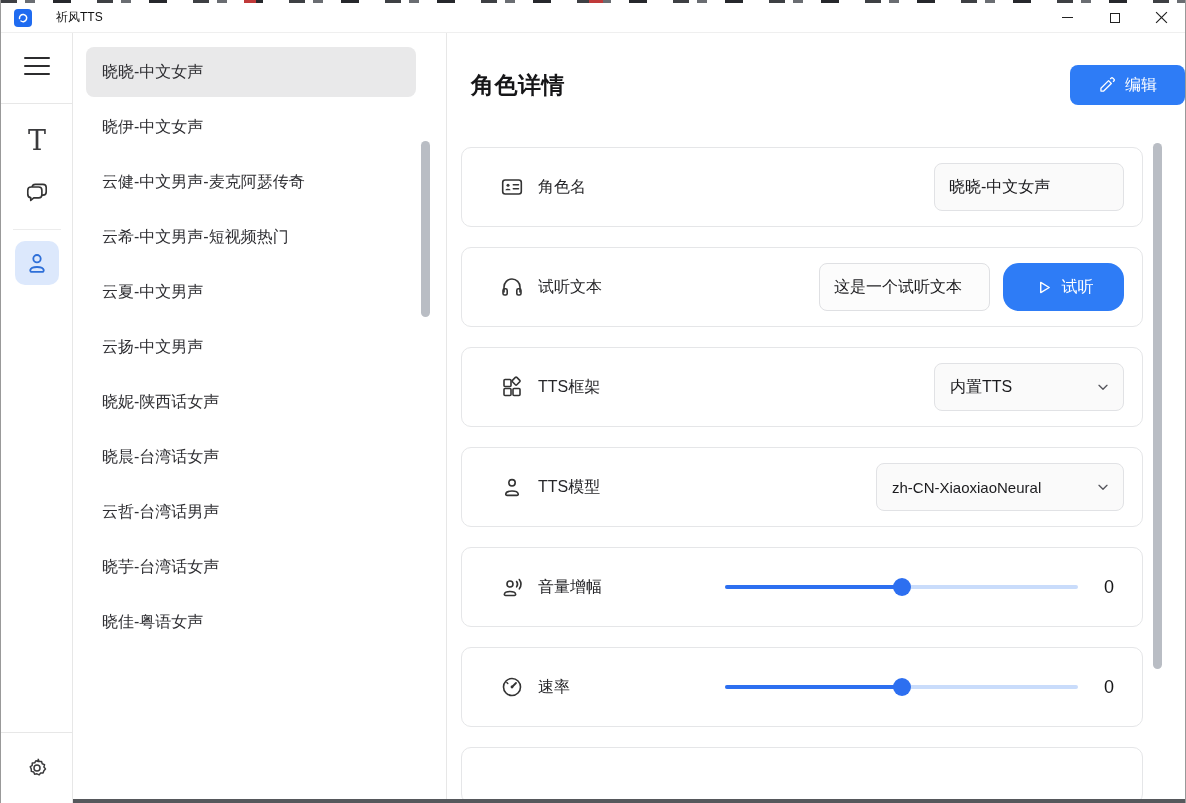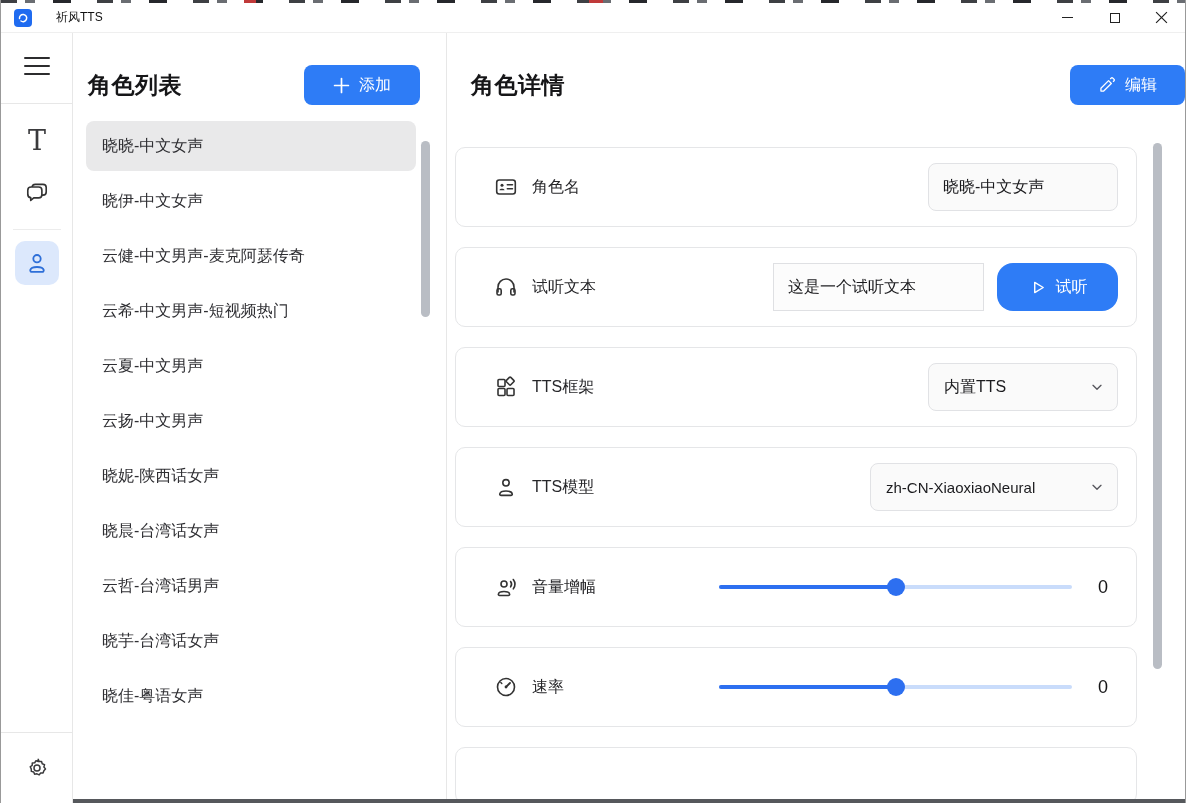--- a/index.html
+++ b/index.html
@@ -50,32 +50,32 @@
   .list{margin-top:14px;}
   .list-item{margin-left:13px;width:330px;height:50px;margin-bottom:5px;display:flex;align-items:center;
     padding:0 16px;font-size:16px;color:#2f2f33;border-radius:8px;cursor:pointer;}
   .list-item.selected{background:#e9e9ea;}
   .scroll-thumb{position:absolute;background:#b9bdc4;border-radius:5px;width:9px;}
   .role-list .scroll-thumb{left:348px;top:108px;height:176px;}
 
   
   .details{position:absolute;top:0;left:446px;right:0;bottom:0;background:#fff;}
   .details .panel-head{padding-left:24px;margin-bottom:40px;}
-  .card{margin-left:8px;width:682px;height:80px;margin-bottom:20px;border:1px solid #e5e6e8;border-radius:10px;
+  .card{margin-left:14px;width:682px;height:80px;margin-bottom:20px;border:1px solid #e5e6e8;border-radius:10px;
     background:#fff;display:flex;align-items:center;padding:0 18px 0 38px;}
   .card.partial{height:57px;margin-bottom:0;}
   .f-icon{width:24px;height:24px;flex:0 0 auto;display:flex;align-items:center;justify-content:center;}
   .f-label{margin-left:14px;font-size:16px;color:#27272a;}
   .value-box{margin-left:auto;width:190px;height:48px;border:1px solid #e1e2e5;border-radius:8px;background:#fafafa;
     display:flex;align-items:center;padding:0 14px;font-size:16px;color:#1b1b1e;}
   .select-box{margin-left:auto;width:190px;height:48px;border:1px solid #e1e2e5;border-radius:8px;background:#fafafa;
     display:flex;align-items:center;padding:0 12px 0 15px;font-size:16px;color:#1b1b1e;cursor:pointer;}
   .select-box.wide{width:248px;font-size:15px;}
   .select-box .chev{margin-left:auto;}
-  .text-input{margin-left:auto;width:211px;height:48px;border:1px solid #dfe0e3;border-radius:0;background:#fcfcfc;
+  .text-input{margin-left:auto;width:171px;height:48px;border:1px solid #dfe0e3;border-radius:8px;background:#fcfcfc;
     display:flex;align-items:center;padding:0 14px;font-size:16px;color:#1b1b1e;}
   .preview-btn{margin-left:13px;width:121px;height:48px;border-radius:16px;}
   .slider-wrap{margin-left:auto;width:353px;height:18px;position:relative;cursor:pointer;}
   .slider-track{position:absolute;top:7px;left:0;width:100%;height:4px;border-radius:2px;background:#c9dcfb;}
   .slider-fill{position:absolute;top:7px;left:0;width:50%;height:4px;border-radius:2px;background:#2d6ff0;}
   .slider-thumb{position:absolute;top:0;left:50%;width:18px;height:18px;margin-left:-9px;border-radius:50%;background:#2d6ff0;}
   .slider-value{margin-left:16px;width:30px;text-align:center;font-size:18px;color:#151517;}
   .details .scroll-thumb{left:706px;top:110px;height:526px;}
 
   .bottom-strip{position:absolute;bottom:0;left:72px;right:0;height:4px;background:#56585c;z-index:10;}
@@ -144,29 +144,20 @@
       <div class="hr-full" style="top:699px;"></div>
       <div class="abs rail-btn" style="top:720px;height:30px;">
         <svg width="24" height="24" viewBox="0 0 24 24">
           <path d="M12 3.2l1.2 2.1 2.4-.4 1 2.2 2.4.5-.3 2.4 1.8 1.7-1.3 2-.5 2.4-2.4.3-1.2 2.1-2.3-.7-2.3.7-1.2-2.1-2.4-.3-.5-2.4-1.3-2 1.8-1.7-.3-2.4 2.4-.5 1-2.2 2.4.4z" fill="none" stroke="#3a3a3c" stroke-width="1.5" stroke-linejoin="round" transform="rotate(8 12 12)"></path>
           <circle cx="12" cy="12" r="3" fill="none" stroke="#3a3a3c" stroke-width="1.5"></circle>
         </svg>
       </div>
     </nav>
 
     <section class="role-list">
-      <div class="panel-head">
-        <h1 class="panel-title">角色列表</h1>
-        <button class="btn-blue add-btn">
-          <svg width="17" height="17" viewBox="0 0 16 16">
-              <path d="M8 1.5v13M1.5 8h13" stroke="#fff" stroke-width="1.6" stroke-linecap="round"></path>
-            </svg>
-          <span>添加</span>
-        </button>
-      </div>
       <div class="list">
         <div class="list-item selected">晓晓-中文女声</div>
         <div class="list-item">晓伊-中文女声</div>
         <div class="list-item">云健-中文男声-麦克阿瑟传奇</div>
         <div class="list-item">云希-中文男声-短视频热门</div>
         <div class="list-item">云夏-中文男声</div>
         <div class="list-item">云扬-中文男声</div>
         <div class="list-item">晓妮-陕西话女声</div>
         <div class="list-item">晓晨-台湾话女声</div>
         <div class="list-item">云哲-台湾话男声</div>

